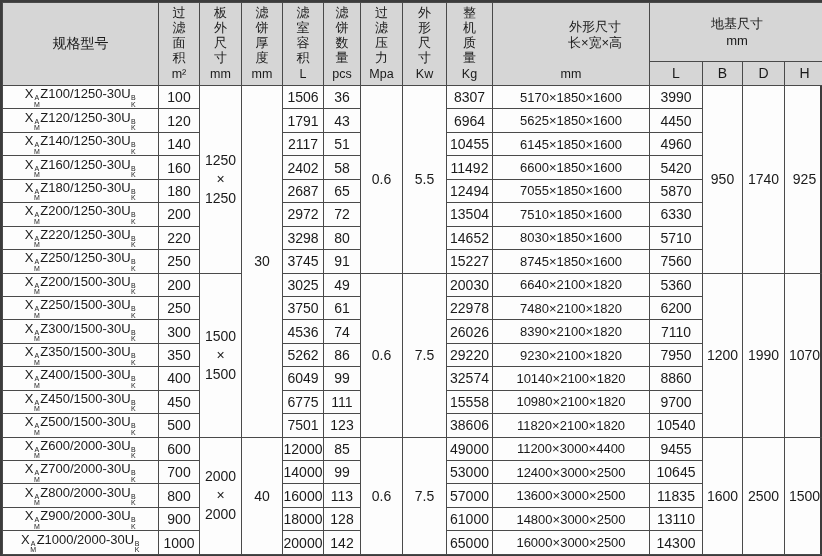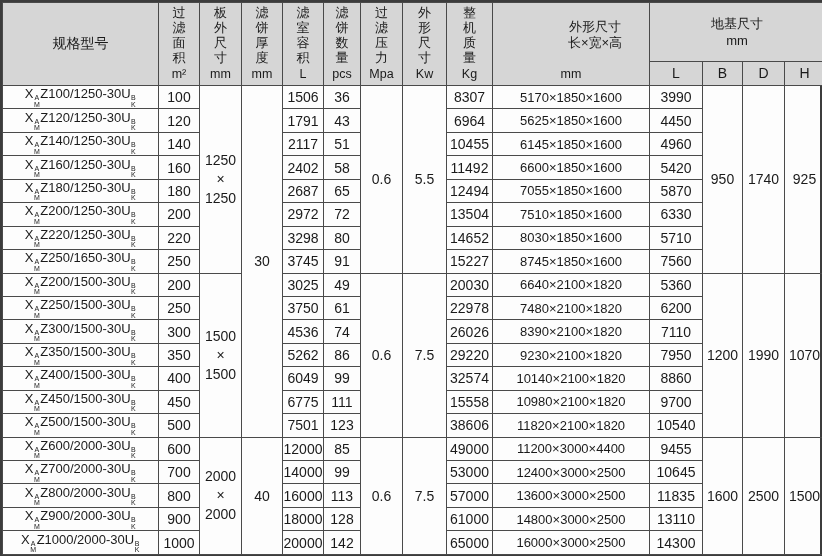--- a/index.html
+++ b/index.html
@@ -260,21 +260,21 @@
           <td class="num">3298</td>
           <td class="num">80</td>
           <td class="num">14652</td>
           <td class="dims-cell">8030×1850×1600</td>
           <td class="num">5710</td>
         </tr>
         <tr>
           <td class="model-cell"><span>X</span><span class="ss">
               <i>A</i>
               <i>M</i>
-            </span><span>Z250/1650-30U</span><span class="ss">
+            </span><span>Z250/1250-30U</span><span class="ss">
               <i>B</i>
               <i>K</i>
             </span></td>
           <td class="num">250</td>
           <td class="num">3745</td>
           <td class="num">91</td>
           <td class="num">15227</td>
           <td class="dims-cell">8745×1850×1600</td>
           <td class="num">7560</td>
         </tr>

